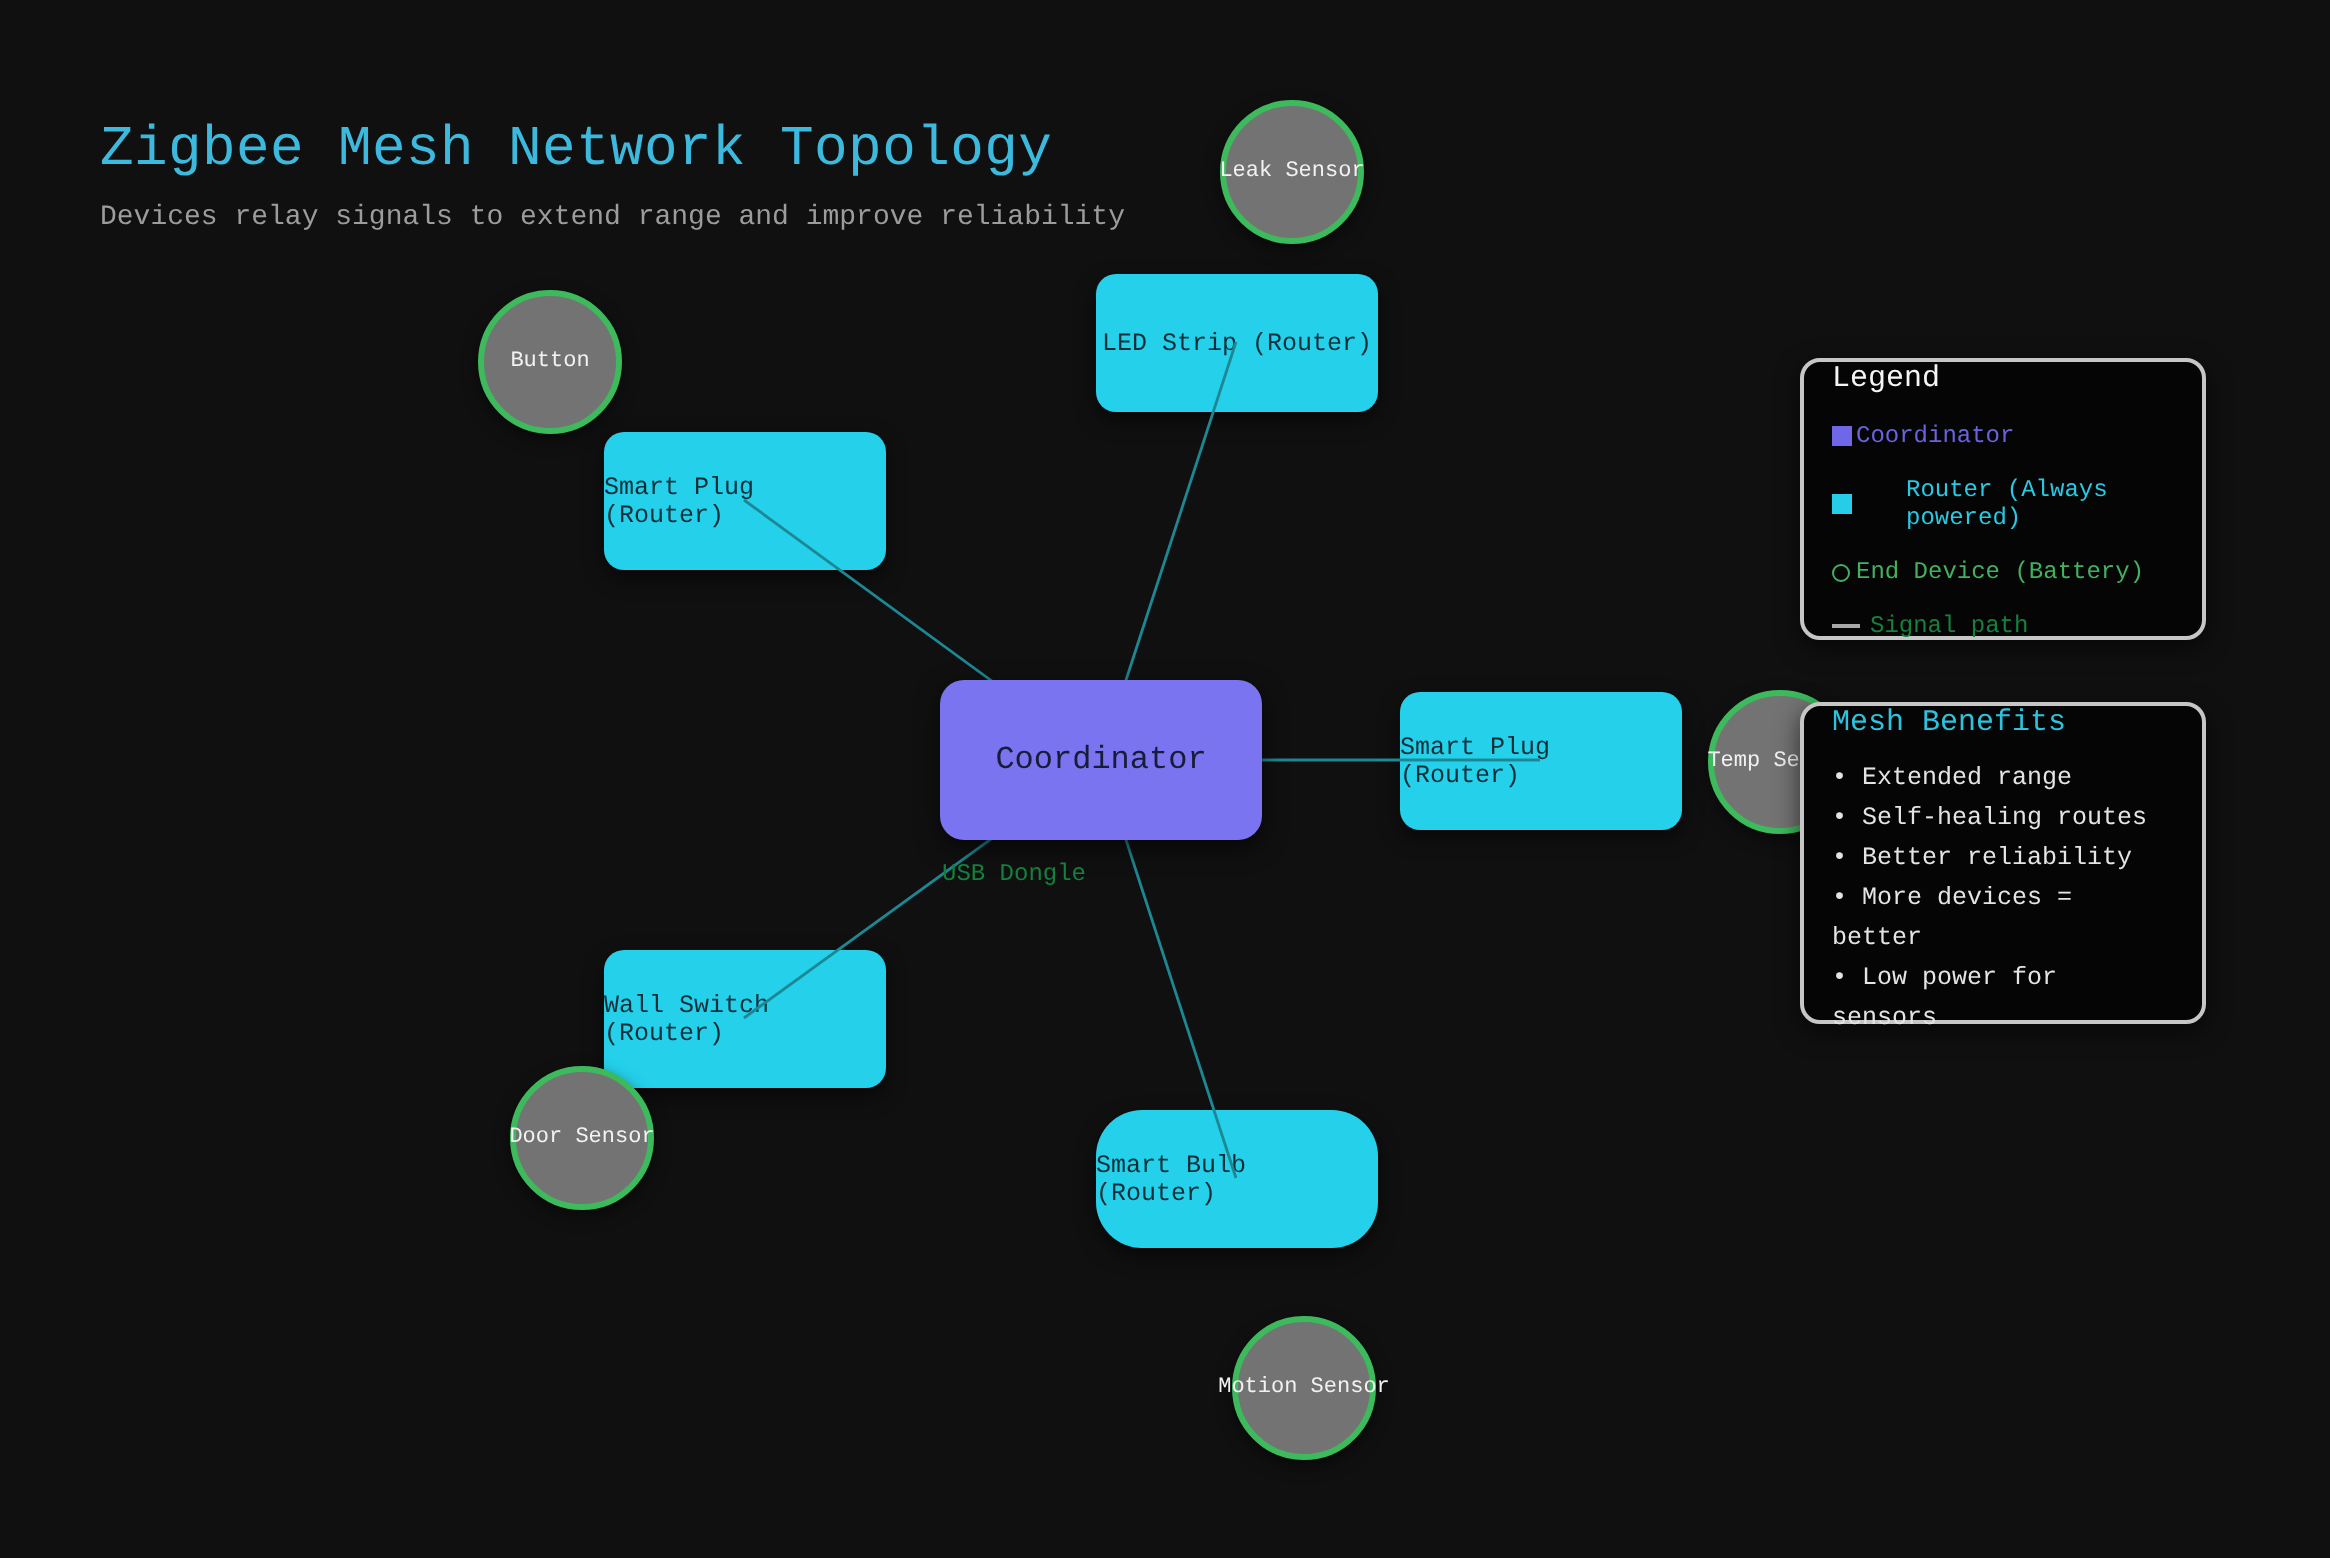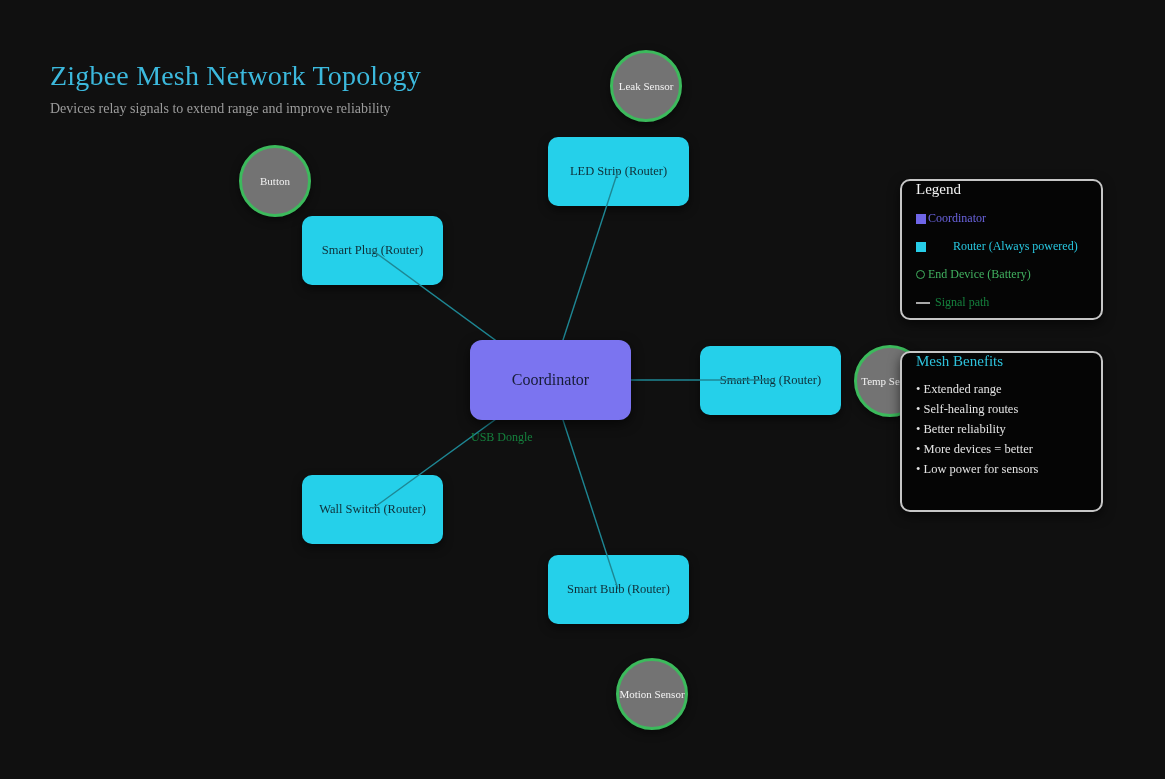--- a/index.html
+++ b/index.html
@@ -1,18 +1,18 @@
 <!DOCTYPE html>
 <html><head>
 <meta charset="utf-8">
 <style>
   html,body{margin:0;padding:0;background:#0d0d0d;}
   .canvas{
     position:relative;width:1165px;height:779px;background:#101010;
-    overflow:hidden;font-family:Liberation Serif, serif;
+    overflow:hidden;font-family:Liberation Mono, monospace;
   }
   .page-title{position:absolute;left:50px;top:60px;font-size:28px;font-weight:500;color:#3cb9dd;letter-spacing:.2px;}
   .page-subtitle{position:absolute;left:50px;top:101px;font-size:14px;color:#9c9c9c;}
 
   .links{position:absolute;left:0;top:0;z-index:2;pointer-events:none;}
   .links line{stroke:#1e8794;stroke-width:1.4;}
 
   .node-router{
     position:absolute;width:141px;height:69px;z-index:1;
     background:#25d0ea;border-radius:10px;
@@ -81,37 +81,40 @@
   </div>
   <div class="node-router" style="left:548px;top:137px;">
     <span>LED Strip (Router)</span>
   </div>
   <div class="node-router" style="left:700px;top:346px;">
     <span>Smart Plug (Router)</span>
   </div>
   <div class="node-router" style="left:302px;top:475px;">
     <span>Wall Switch (Router)</span>
   </div>
-  <div class="node-router" style="left:548px;top:555px;">
+  <div class="node-router" style="left:548px;top:555px;border-radius:23px;">
     <span>Smart Bulb (Router)</span>
   </div>
 
   <div class="node-coordinator">
     <span>Coordinator</span>
   </div>
   <div class="coordinator-note">USB Dongle</div>
 
   <div class="node-end" style="left:610px;top:50px;">
     <span>Leak Sensor</span>
   </div>
   <div class="node-end" style="left:239px;top:145px;">
     <span>Button</span>
   </div>
   <div class="node-end" style="left:854px;top:345px;">
     <span>Temp Sensor</span>
+  </div>
+  <div class="node-end" style="left:255px;top:533px;">
+    <span>Door Sensor</span>
   </div>
   <div class="node-end" style="left:616px;top:658px;">
     <span>Motion Sensor</span>
   </div>
 
   <div class="panel panel-legend">
     <div class="legend-title">Legend</div>
     <div class="legend-row lg-coordinator">
       <span class="sw sw-square-purple"></span>
       <span>Coordinator</span>

